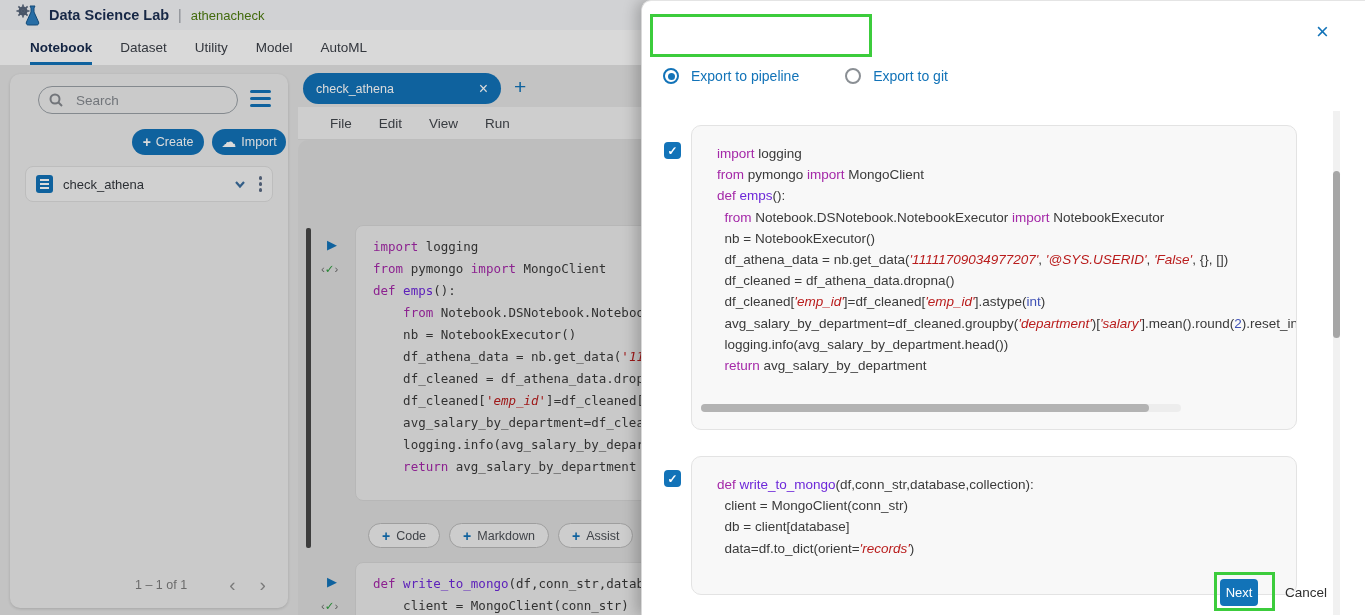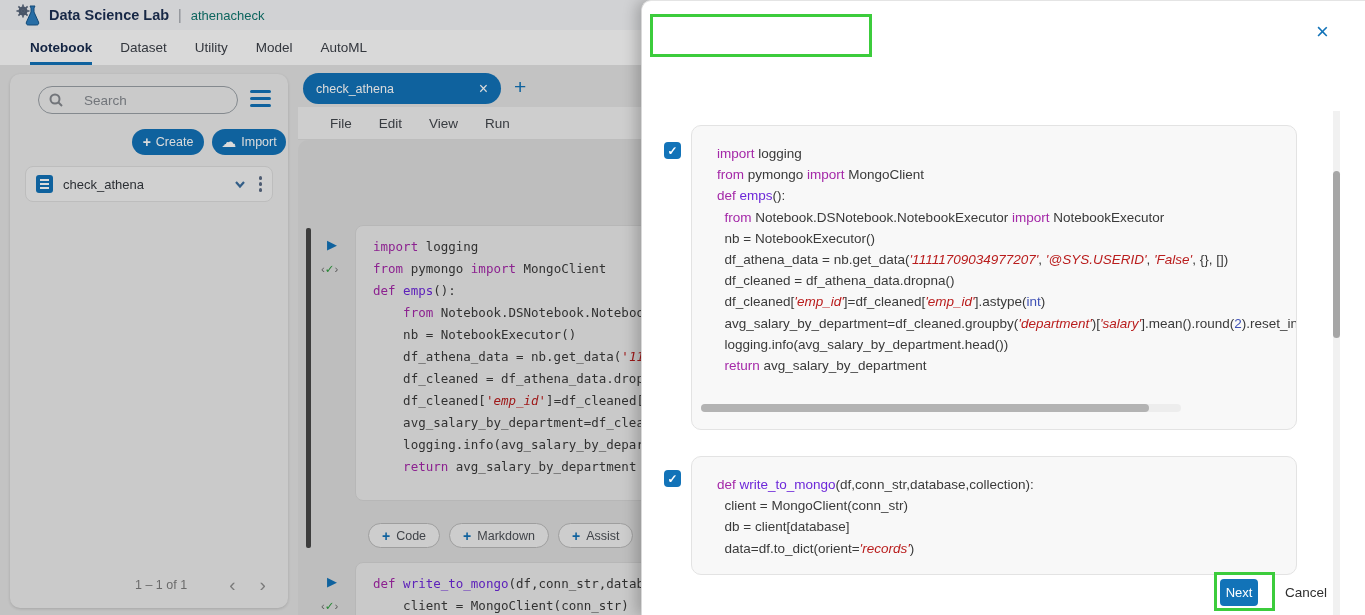--- a/index.html
+++ b/index.html
@@ -4,31 +4,31 @@
 <style>
   * { margin:0; padding:0; box-sizing:border-box; }
   html,body { width:1365px; height:615px; overflow:hidden; }
   body { font-family:"Liberation Sans", sans-serif; background:#e3e3e3; position:relative; }
 
   
   .topbar { position:absolute; left:0; top:0; width:1365px; height:30px; background:#f4f5f7; display:flex; align-items:center; }
   .logo { margin-left:16px; width:24px; height:22px; }
   .app-title { margin-left:9px; font-size:14.5px; font-weight:bold; color:#1b2f52; }
   .app-divider { margin:0 9px; color:#9aa0a8; font-size:14px; }
-  .project-name { font-size:13px; color:#0f766e; }
+  .project-name { font-size:13px; color:#4d7c0f; }
 
   .navbar { position:absolute; left:0; top:30px; width:1365px; height:35px; background:#fdfdfd; display:flex; align-items:center; gap:28px; padding-left:30px; }
   .nav-item { font-size:13.5px; color:#3c4048; height:35px; display:flex; align-items:center; cursor:pointer; }
   .nav-item.active { color:#172a4d; font-weight:bold; border-bottom:3px solid #1273b8; padding-top:3px; }
 
   .main-bg { position:absolute; left:0; top:65px; width:1365px; height:550px; background:#e3e3e3; }
 
   
   .sidebar { position:absolute; left:10px; top:74px; width:278px; height:534px; background:#ececec; border-radius:10px; box-shadow:0 1px 3px rgba(0,0,0,.15); }
-  .search-pill { position:absolute; left:28px; top:12px; width:200px; height:28px; border:1.5px solid #9aa0a6; border-radius:15px; display:flex; align-items:center; padding-left:10px; gap:21px; color:#85898f; font-size:13.5px; }
+  .search-pill { position:absolute; left:28px; top:12px; width:200px; height:28px; border:1.5px solid #9aa0a6; border-radius:15px; display:flex; align-items:center; padding-left:10px; gap:13px; color:#85898f; font-size:13.5px; }
   .hamburger { position:absolute; left:240px; top:16px; width:21px; height:17px; display:flex; flex-direction:column; justify-content:space-between; cursor:pointer; }
   .hamburger div { height:3.2px; background:#1273b8; border-radius:2px; }
   .btn-pill { position:absolute; height:26px; background:#1273b8; border-radius:14px; color:#fff; font-size:12.5px; display:flex; align-items:center; justify-content:center; gap:5px; cursor:pointer; border:none; }
   .btn-create { left:122px; top:55px; width:72px; }
   .btn-import { left:202px; top:55px; width:74px; }
   .plus-glyph { font-size:14px; font-weight:bold; }
   .nb-item { position:absolute; left:15px; top:92px; width:248px; height:36px; background:#f3f3f3; border:1px solid #dcdcdc; border-radius:8px; display:flex; align-items:center; padding:0 10px; cursor:pointer; }
   .nb-doc-icon { width:17px; height:18px; background:#1273b8; border-radius:3px; position:relative; flex-shrink:0; }
   .nb-doc-icon::before { content:""; position:absolute; left:4px; top:4px; width:9px; height:2px; background:#fff; box-shadow:0 4px 0 #fff, 0 8px 0 #fff; }
   .nb-item-label { margin-left:10px; font-size:13px; color:#33373d; flex:1; }
@@ -79,21 +79,21 @@
 
   .radio-row { position:absolute; left:21px; top:67px; display:flex; align-items:center; gap:12px; }
   .radio { width:16px; height:16px; border-radius:50%; position:relative; cursor:pointer; flex-shrink:0; }
   .radio.sel { border:2px solid #1273b8; }
   .radio.sel::after { content:""; position:absolute; left:2.5px; top:2.5px; width:7px; height:7px; border-radius:50%; background:#1273b8; }
   .radio.unsel { border:2px solid #8a8f94; margin-left:34px; }
   .radio-label { font-size:14px; color:#1273b8; cursor:pointer; }
 
   .code-card { position:absolute; left:49px; width:606px; background:#f8f8f8; border:1px solid #e3e3e3; border-radius:10px; overflow:hidden; }
   .card-1 { top:124px; height:305px; }
-  .card-2 { top:455px; height:119px; }
+  .card-2 { top:455px; height:139px; }
   .card-code { padding:17px 14px 0 25px; font-size:13.5px; line-height:21.2px; color:#3a3a3a; }
   .modal-check { position:absolute; left:22px; width:17px; height:17px; background:#1273b8; border-radius:4px; color:#fff; font-size:12px; font-weight:bold; display:flex; align-items:center; justify-content:center; cursor:pointer; }
   .check-1 { top:141px; } .check-2 { top:469px; }
   .h-scroll-track { position:absolute; left:59px; top:403px; width:480px; height:8px; background:#ededed; border-radius:4px; }
   .h-scroll-thumb { position:absolute; left:0; top:0; width:448px; height:8px; background:#b3b3b3; border-radius:4px; cursor:pointer; }
   .v-scroll-track { position:absolute; left:691px; top:110px; width:7px; height:505px; background:#f1f1f1; }
   .v-scroll-thumb { position:absolute; left:0; top:60px; width:7px; height:167px; background:#a6a6a6; border-radius:4px; cursor:pointer; }
 
   .btn-next { position:absolute; left:578px; top:578px; width:38px; height:27px; background:#1273b8; color:#fff; border:none; border-radius:4px; font-size:13px; cursor:pointer; }
   .btn-cancel { position:absolute; left:643px; top:578px; height:27px; background:none; border:none; font-size:13.5px; color:#2e2e2e; cursor:pointer; }
@@ -236,20 +236,26 @@
     </div>
   </div>
 </div>
 
 <div class="overlay"></div>
 
 <div class="modal">
   <div class="ann-box ann-title"></div>
   <div class="modal-close">×</div>
 
+  <div class="radio-row">
+    <div class="radio sel"></div>
+    <span class="radio-label">Export to pipeline</span>
+    <div class="radio unsel"></div>
+    <span class="radio-label">Export to git</span>
+  </div>
 
   <div class="modal-check check-1">✓</div>
   <div class="code-card card-1">
     <div class="card-code">
         <div class="code-line"><span class="tok-k">import</span><span class="tok-p"> logging</span></div>
         <div class="code-line"><span class="tok-k">from</span><span class="tok-p"> pymongo </span><span class="tok-k">import</span><span class="tok-p"> MongoClient</span></div>
         <div class="code-line"><span class="tok-k">def</span><span class="tok-p"> </span><span class="tok-f">emps</span><span class="tok-p">():</span></div>
         <div class="code-line"><span class="tok-p">  </span><span class="tok-k">from</span><span class="tok-p"> Notebook.DSNotebook.NotebookExecutor </span><span class="tok-k">import</span><span class="tok-p"> NotebookExecutor</span></div>
         <div class="code-line"><span class="tok-p">  nb = NotebookExecutor()</span></div>
         <div class="code-line"><span class="tok-p">  df_athena_data = nb.get_data(</span><span class="tok-s">'11111709034977207'</span><span class="tok-p">, </span><span class="tok-s">'@SYS.USERID'</span><span class="tok-p">, </span><span class="tok-s">'False'</span><span class="tok-p">, {}, [])</span></div>

